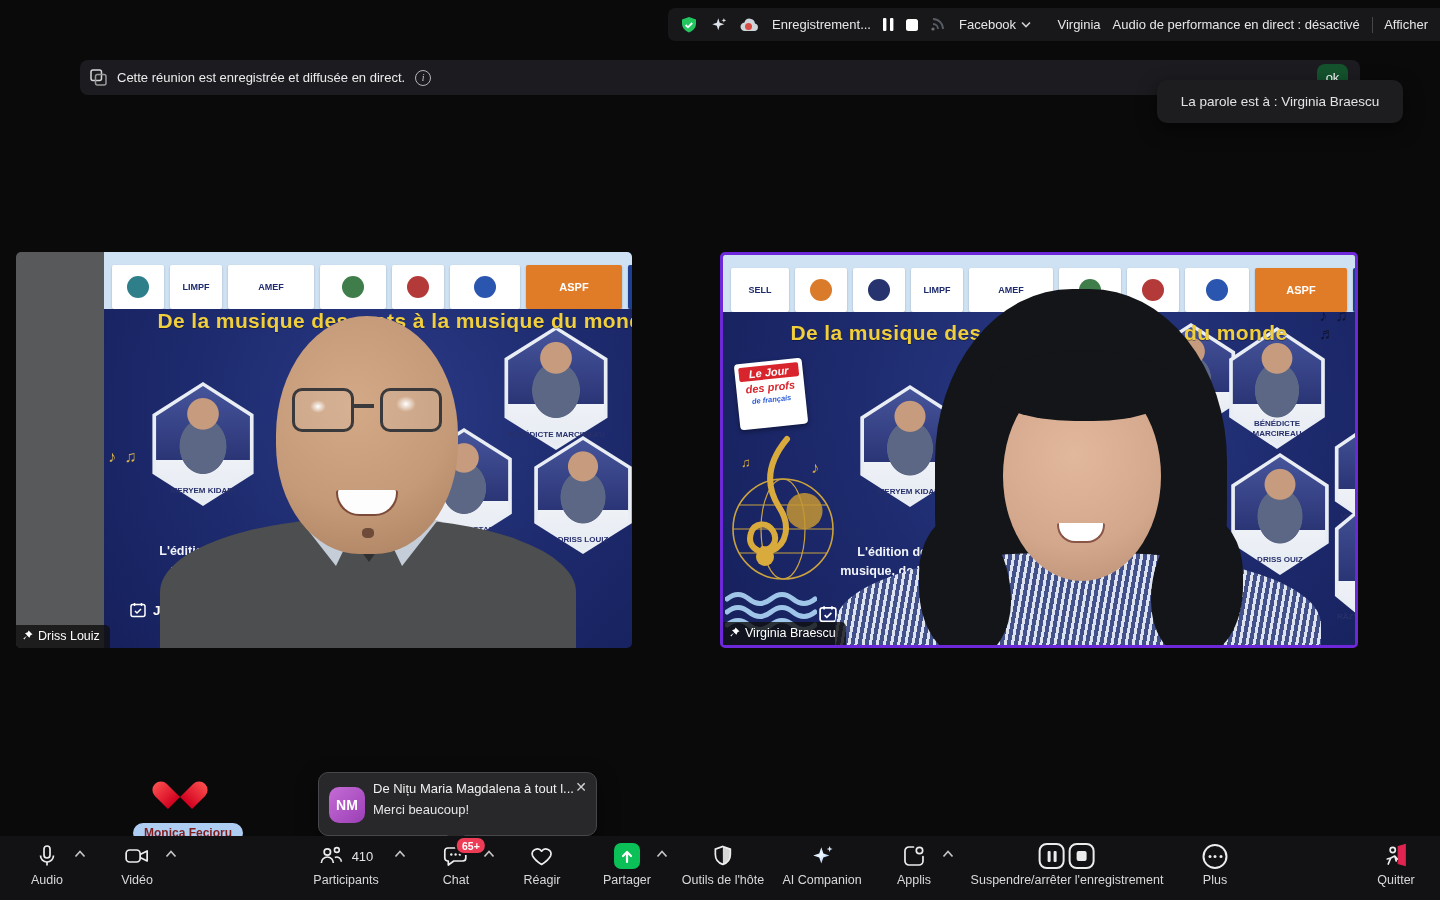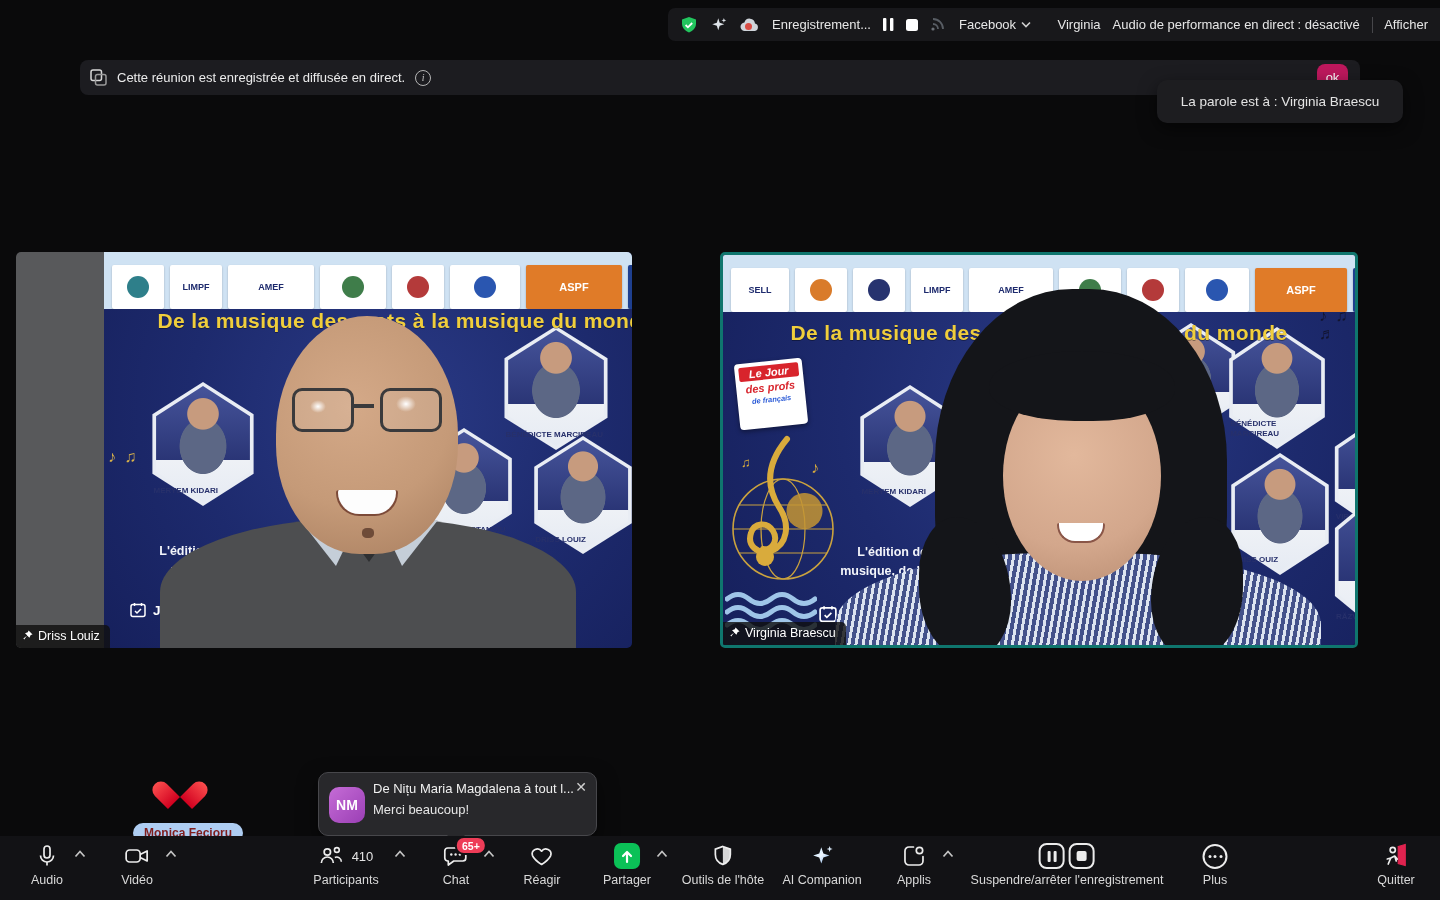--- a/index.html
+++ b/index.html
@@ -19,32 +19,32 @@
   .vdiv{width:1px;height:16px;background:#46464a;}
   .affrow{display:flex;align-items:center;gap:7px;position:relative;}
 
   
   .banner{position:absolute;left:80px;top:60px;width:1280px;height:35px;background:#1c1c20;
           border-radius:8px;display:flex;align-items:center;gap:10px;padding:0 10px;z-index:4;}
   .banner-text{font-size:13px;color:#ebebeb;}
   .info-i{width:16px;height:16px;border:1.2px solid #b5b5b5;border-radius:50%;color:#c8c8c8;
           font-size:10px;display:flex;align-items:center;justify-content:center;font-style:italic;
           font-family:"Liberation Serif",serif;}
-  .okbtn{margin-left:auto;margin-right:2px;min-width:31px;height:27px;background:#be185d;border:none;
+  .okbtn{margin-left:auto;margin-right:2px;min-width:31px;height:27px;background:#14532d;border:none;
          color:#fff;font-size:13px;border-radius:8px;font-family:inherit;cursor:pointer;}
 
   
   .toast{position:absolute;left:1157px;top:80px;width:246px;height:43px;background:#1d1d20;
          border-radius:10px;display:flex;align-items:center;justify-content:center;font-size:13.5px;
          color:#e3e3e3;box-shadow:0 6px 18px rgba(0,0,0,.55);z-index:6;}
 
   
   .tile{position:absolute;top:252px;height:396px;border-radius:5px;overflow:hidden;background:#000;}
   .tile-left{left:16px;width:616px;}
-  .tile-right{left:720px;width:638px;border:3px solid #0f766e;}
+  .tile-right{left:720px;width:638px;border:3px solid #6d28d9;}
   .graypad{position:absolute;left:0;top:0;width:88px;height:100%;background:#58595b;}
   .poster{position:absolute;top:0;bottom:0;background:
           radial-gradient(circle at 55% 40%, #2a3a86 0%, #1d2a6d 55%, #16205c 100%);}
   .poster-l{left:88px;right:0;}
   .poster-r{left:0;right:0;}
 
   .logostrip{position:absolute;left:0;right:0;top:0;height:57px;background:#cfe2f3;
              display:flex;align-items:flex-end;gap:6px;padding:0 8px;overflow:hidden;}
   .logo{height:44px;min-width:52px;background:#fff;border-radius:2px;display:flex;align-items:center;
         justify-content:center;font-weight:bold;font-size:9px;color:#1d2a6d;flex:0 0 auto;
@@ -64,21 +64,21 @@
   .hex{position:absolute;z-index:1;}
   .hx-out{position:absolute;inset:0;background:#e9edf4;
           clip-path:polygon(50% 0,96% 26%,96% 74%,50% 100%,4% 74%,4% 26%);}
   .hx-in{position:absolute;inset:4px;
          clip-path:polygon(50% 0,96% 26%,96% 74%,50% 100%,4% 74%,4% 26%);
          background:
            radial-gradient(circle at 50% 24%, #c79b7e 0 15%, rgba(0,0,0,0) 16%),
            radial-gradient(ellipse at 50% 52%, #5c6785 0 32%, rgba(0,0,0,0) 33%),
            linear-gradient(180deg,#46549a 0%,#2a3576 64%,#eef1f6 64%,#e6ebf3 100%);}
   .hx-name{position:absolute;left:5%;right:5%;bottom:8%;font-weight:bold;font-size:8px;line-height:1.25;
-           color:#27306b;text-align:left;text-transform:uppercase;z-index:2;}
+           color:#27306b;text-align:center;text-transform:uppercase;z-index:2;}
   .hx-ghost{position:absolute;background:rgba(255,255,255,.55);
            clip-path:polygon(50% 0,96% 26%,96% 74%,50% 100%,4% 74%,4% 26%);}
   .hx-ghost .in{position:absolute;inset:4px;background:#222c6e;
            clip-path:polygon(50% 0,96% 26%,96% 74%,50% 100%,4% 74%,4% 26%);}
 
   .notes{position:absolute;font-size:16px;font-weight:bold;z-index:1;letter-spacing:2px;}
 
   
   .jourcard{position:absolute;left:14px;top:106px;width:68px;height:66px;background:#fff;border-radius:4px;
             transform:rotate(-6deg);z-index:2;padding:4px 4px;text-align:center;box-shadow:0 2px 5px rgba(0,0,0,.4);}

